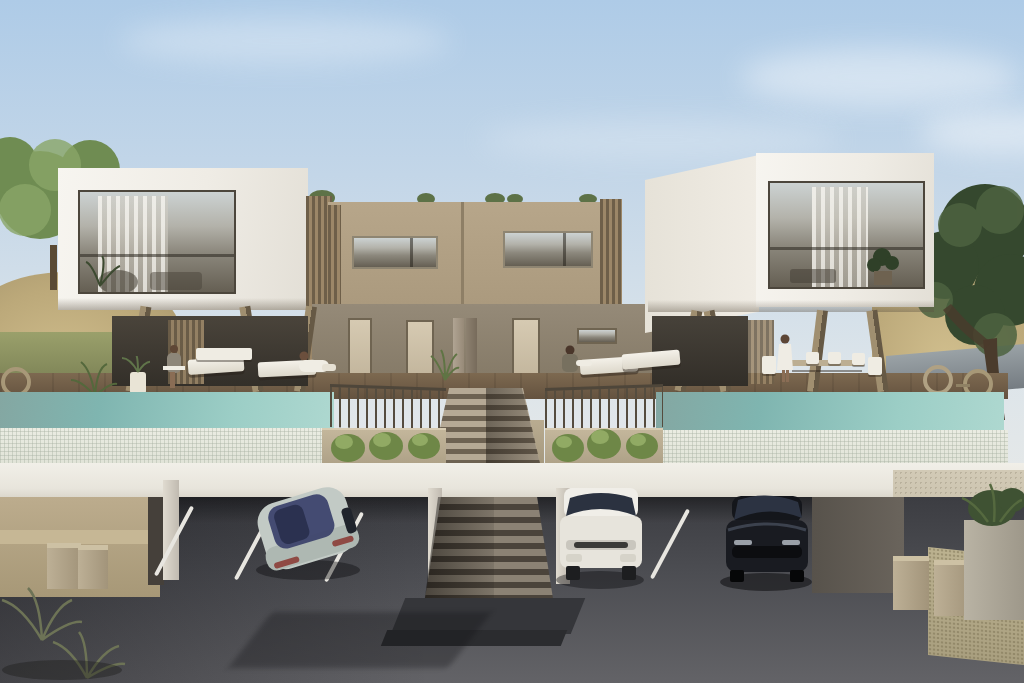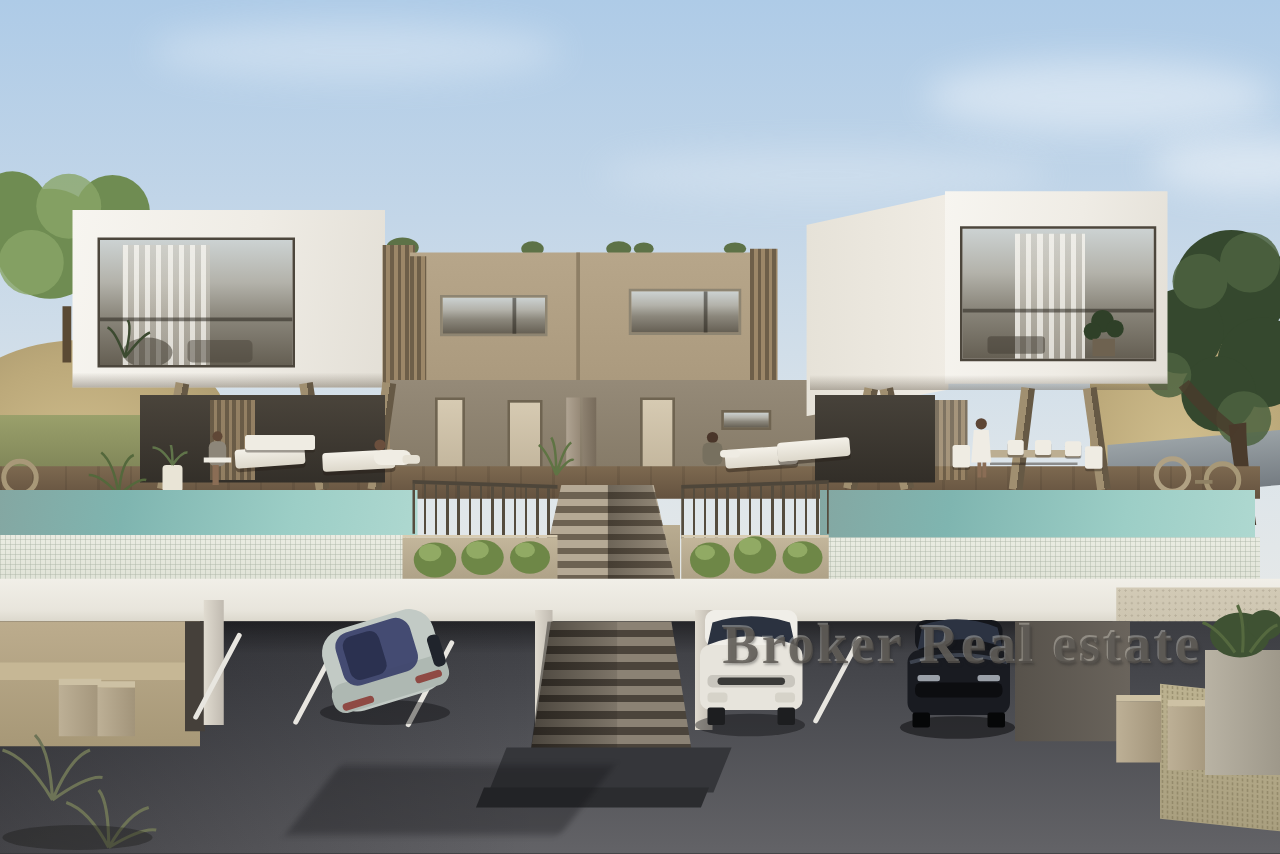--- a/index.html
+++ b/index.html
@@ -350,14 +350,13 @@
   <div class="abs bin" style="left:934px;top:560px;width:38px;height:56px"></div>
   <div class="abs" style="left:964px;top:520px;width:60px;height:100px;background:linear-gradient(90deg,#b9b3a4,#9e988a)"></div>
   <svg class="abs" style="left:958px;top:478px" width="66" height="56">
     <g fill="#3f5233">
         <ellipse cx="34" cy="30" rx="24" ry="18"></ellipse>
         <ellipse cx="54" cy="22" rx="14" ry="12"></ellipse>
       </g>
     <path d="M30 44 q-14 -20 -26 -24 M36 44 q2 -26 -4 -38 M42 44 q14 -20 22 -22" stroke="#55693f" stroke-width="2.5" fill="none"></path>
   </svg>
 
-  <div class="abs watermark" style="left:578px;top:490px">Broker Real estate</div>
 </div>
 
 </body></html>

